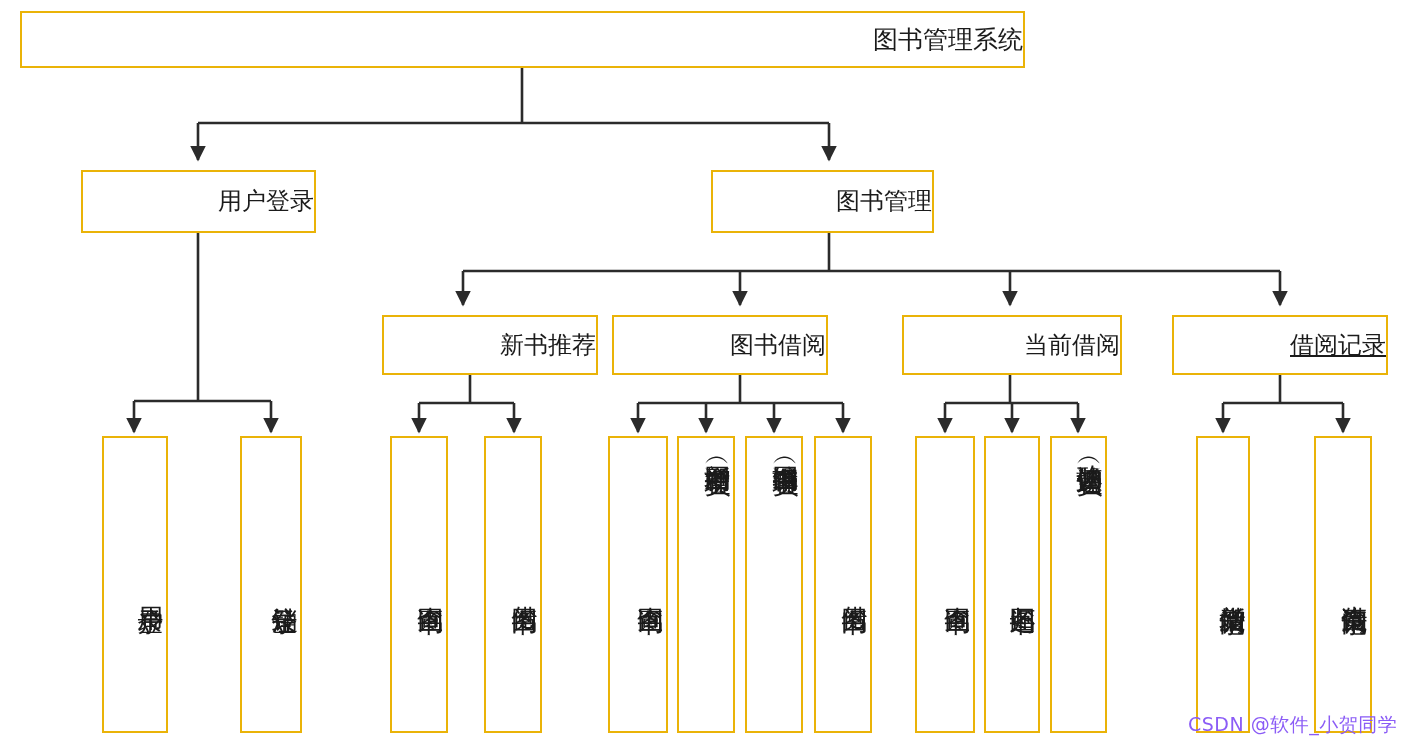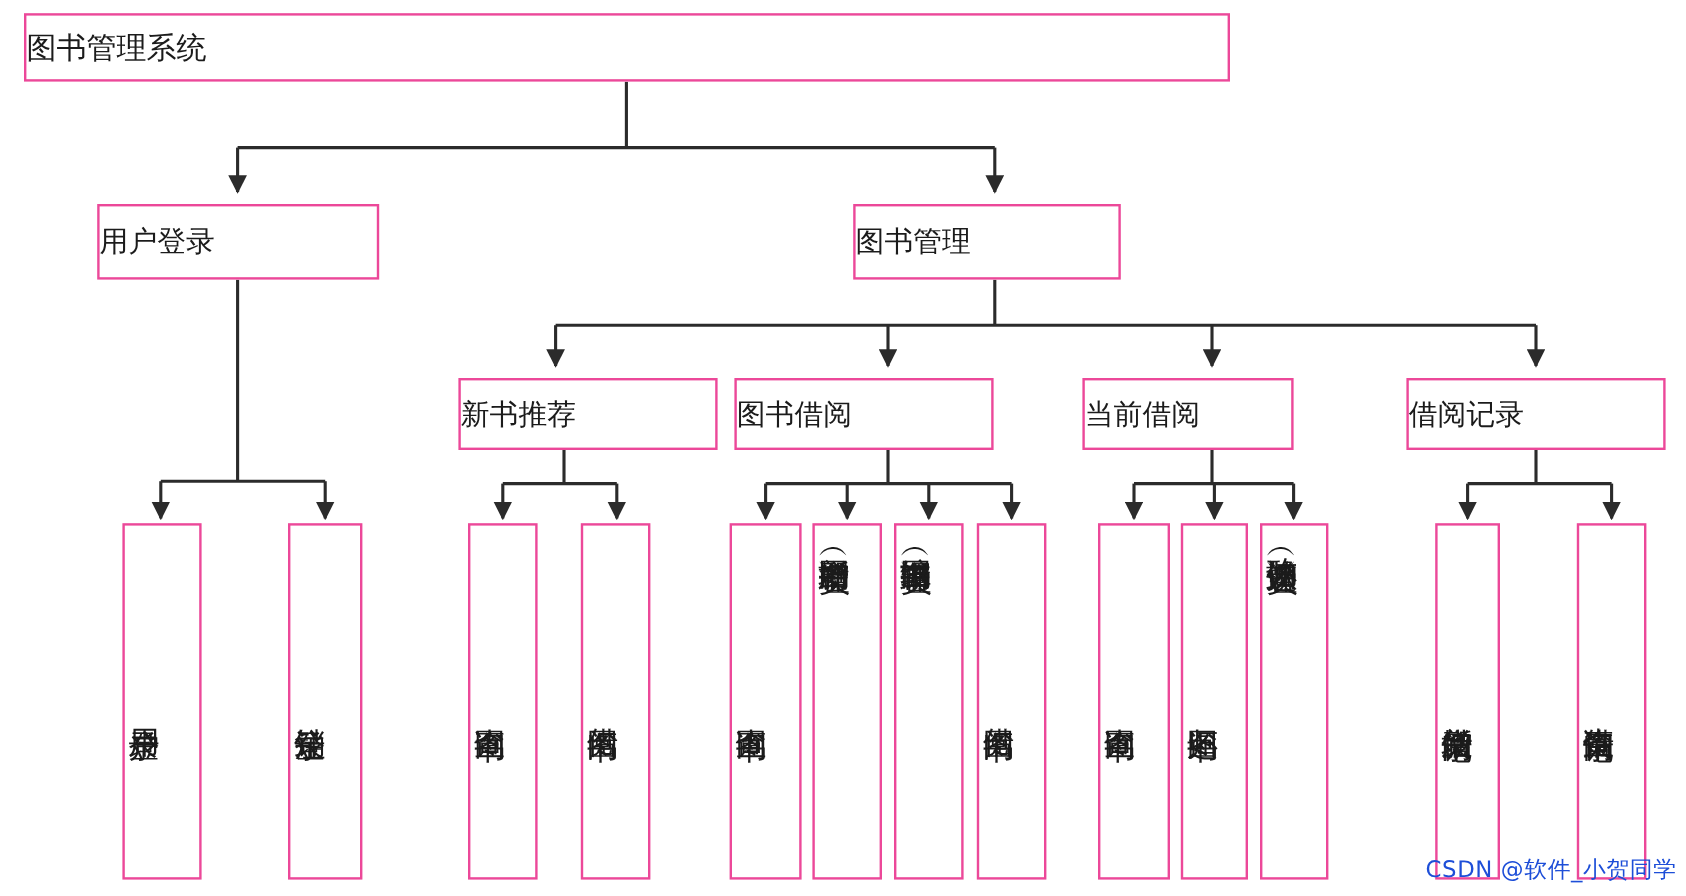--- a/index.html
+++ b/index.html
@@ -21,24 +21,24 @@
     position: absolute;
     left: 0;
     top: 0;
     width: 1405px;
     height: 747px;
   }
   .node {
     position: absolute;
     box-sizing: border-box;
     background: #ffffff;
-    border: 2px solid #ec4899;
+    border: 2px solid #eab308;
     display: flex;
     align-items: center;
-    justify-content: flex-start;
+    justify-content: flex-end;
     color: #1b1b1b;
     z-index: 3;
   }
   .node .label {
     display: block;
     text-align: center;
     line-height: 1.18;
     white-space: nowrap;
   }
   .node.horiz .label {
@@ -57,21 +57,21 @@
   }
   .node.vert.mid .label {
     align-self: center;
   }
   .node.root .label { font-size: 25px; }
   .watermark {
     position: absolute;
     left: 1188px;
     top: 712px;
     font-size: 19px;
-    color: #1d4ed8;
+    color: #8b5cf6;
     letter-spacing: 0.5px;
     z-index: 6;
     white-space: nowrap;
   }
 </style>
 </head>
 <body>
 
 <div id="canvas">
 
@@ -135,24 +135,24 @@
   <div class="node horiz" style="left:711px; top:170px; width:223px; height:63px;">
     <span class="label">图书管理</span>
   </div>
 
   <div class="node horiz" style="left:362px; top:315px; width:216px; height:60px;margin-left:20px;">
     <span class="label">新书推荐</span>
   </div>
   <div class="node horiz" style="left:612px; top:315px; width:216px; height:60px;">
     <span class="label">图书借阅</span>
   </div>
-  <div class="node horiz" style="left:902px; top:315px; width:176px; height:60px;">
+  <div class="node horiz" style="left:902px; top:315px; width:220px; height:60px;">
     <span class="label">当前借阅</span>
   </div>
-  <div class="node horiz" style="left:1172px; top:315px; width:216px; height:60px;">
+  <div class="node horiz" style="left:1172px; top:315px; width:216px; height:60px;text-decoration:underline;">
     <span class="label">借阅记录</span>
   </div>
 
   <div class="node vert mid" style="left:102px; top:436px; width:66px; height:297px;">
     <span class="label">用户登录</span>
   </div>
   <div class="node vert mid" style="left:240px; top:436px; width:62px; height:297px;">
     <span class="label">注销登录</span>
   </div>
 

